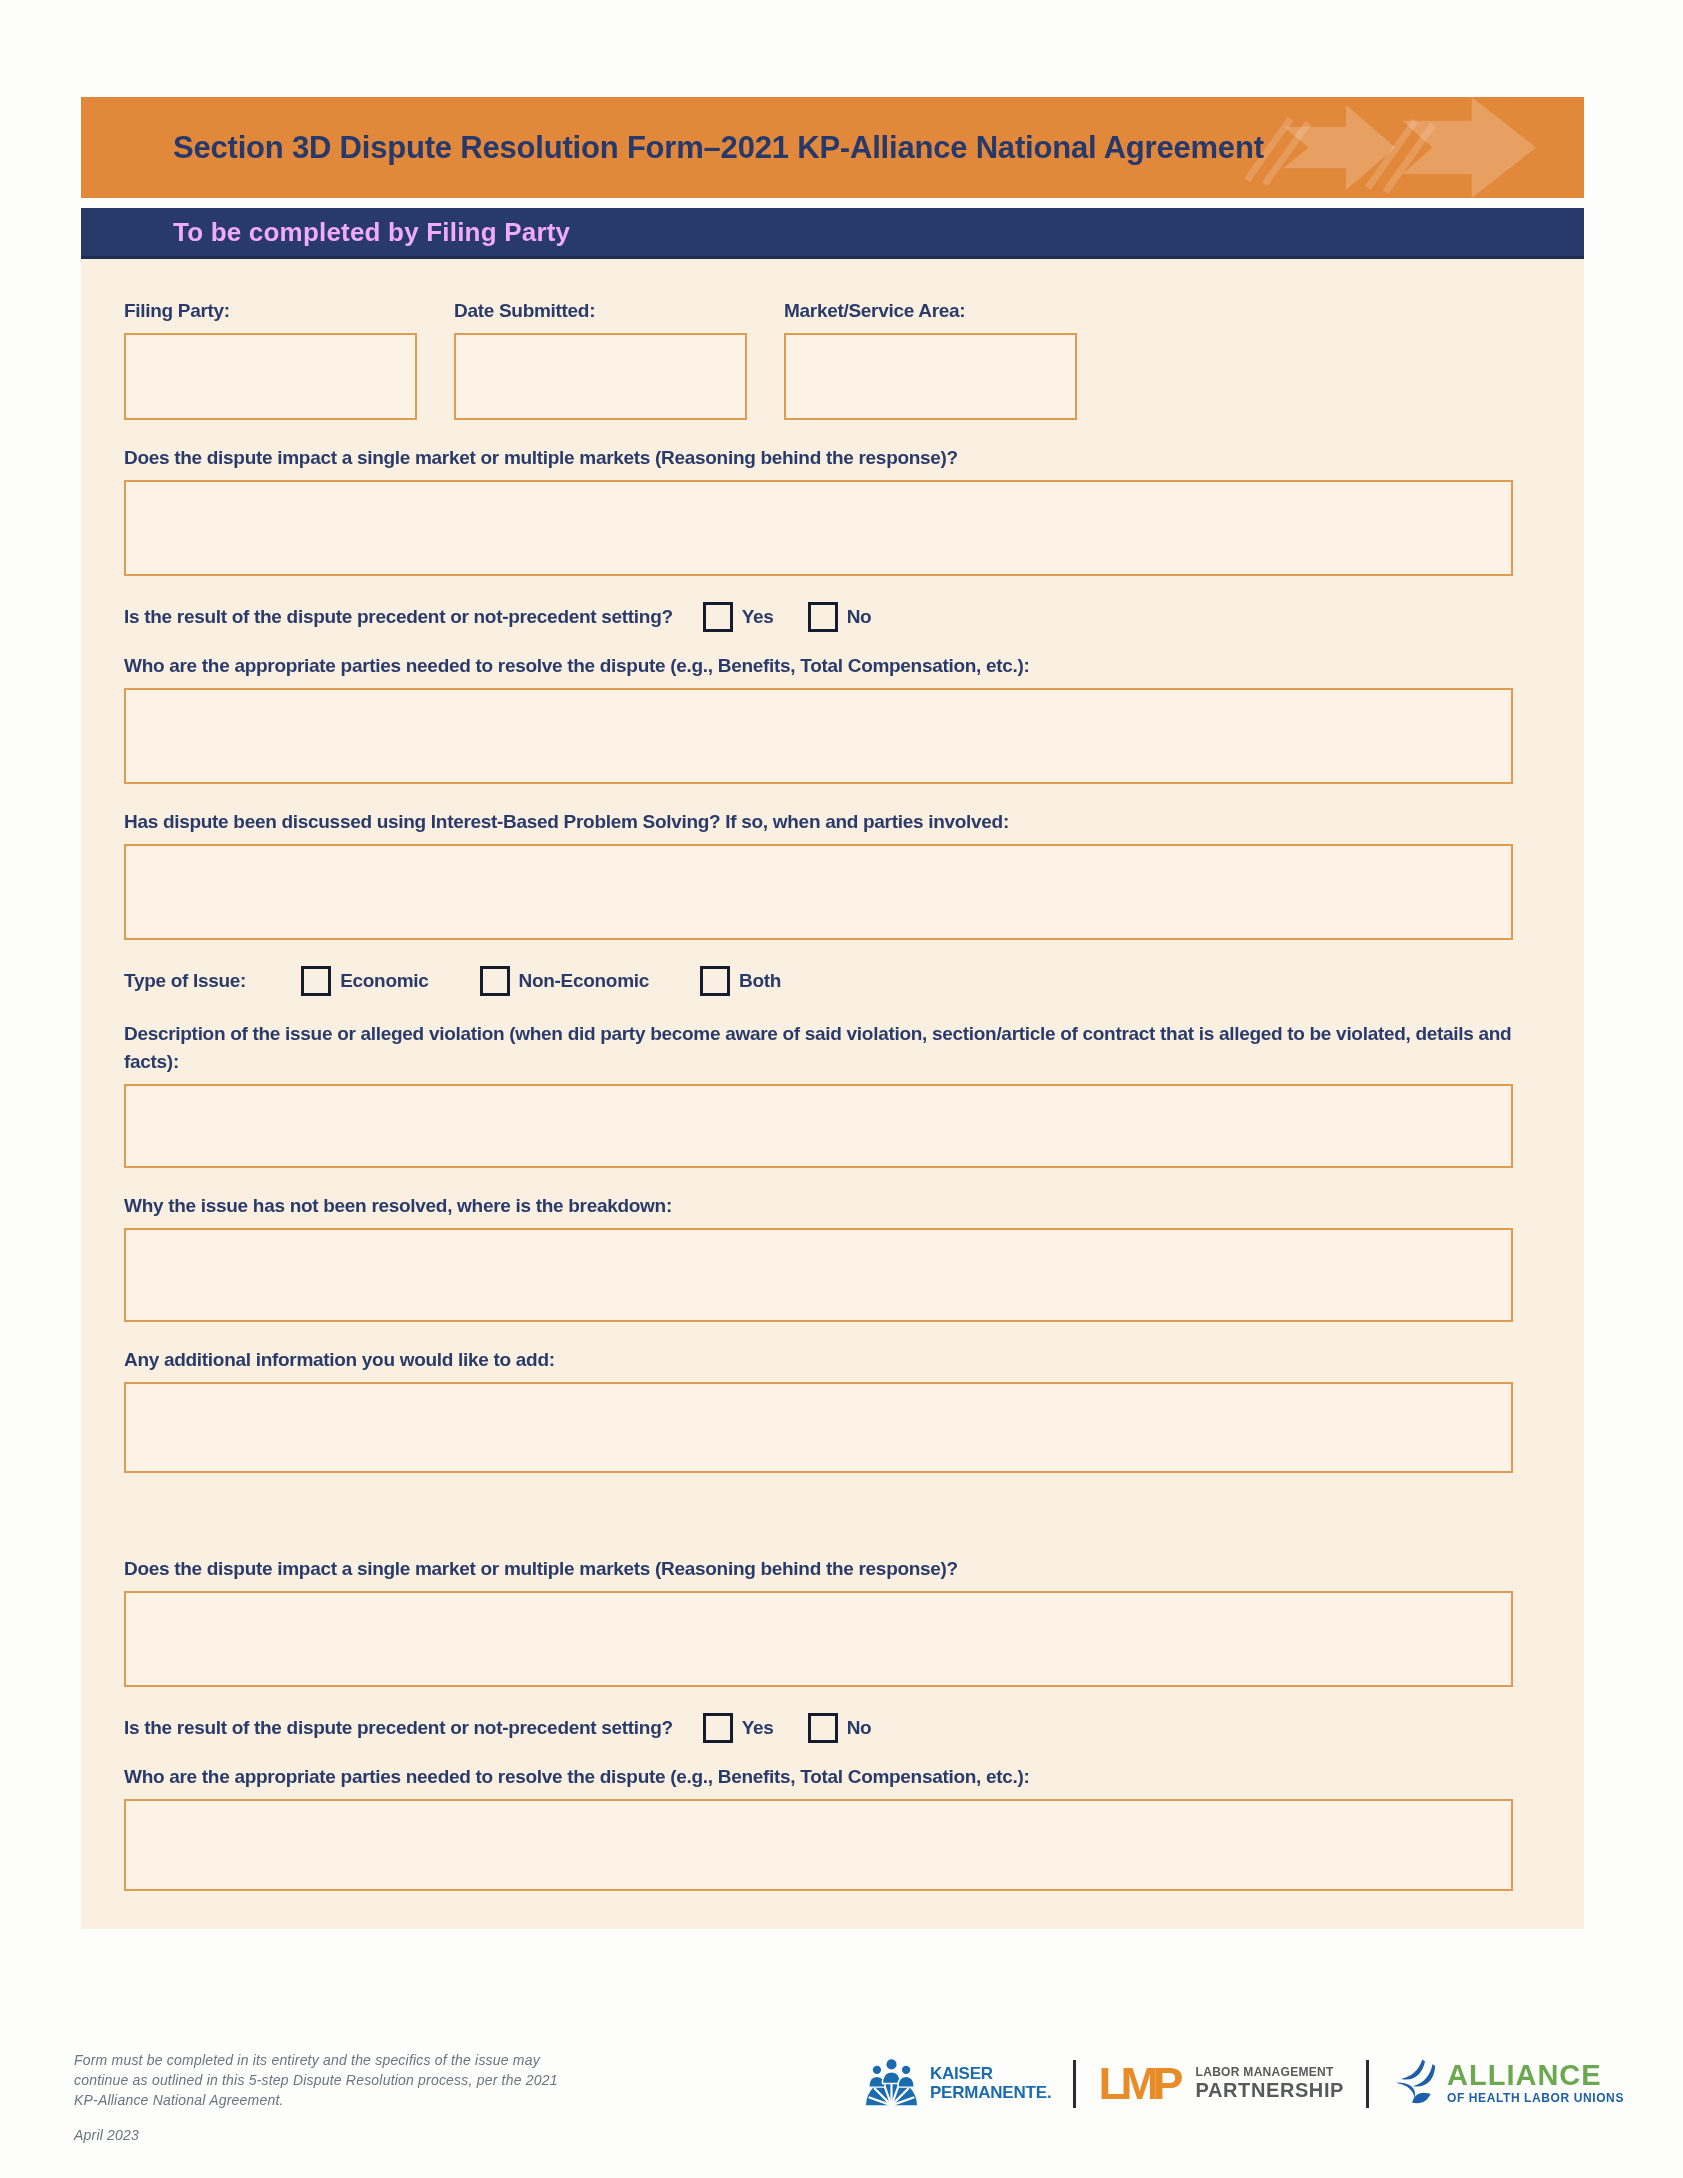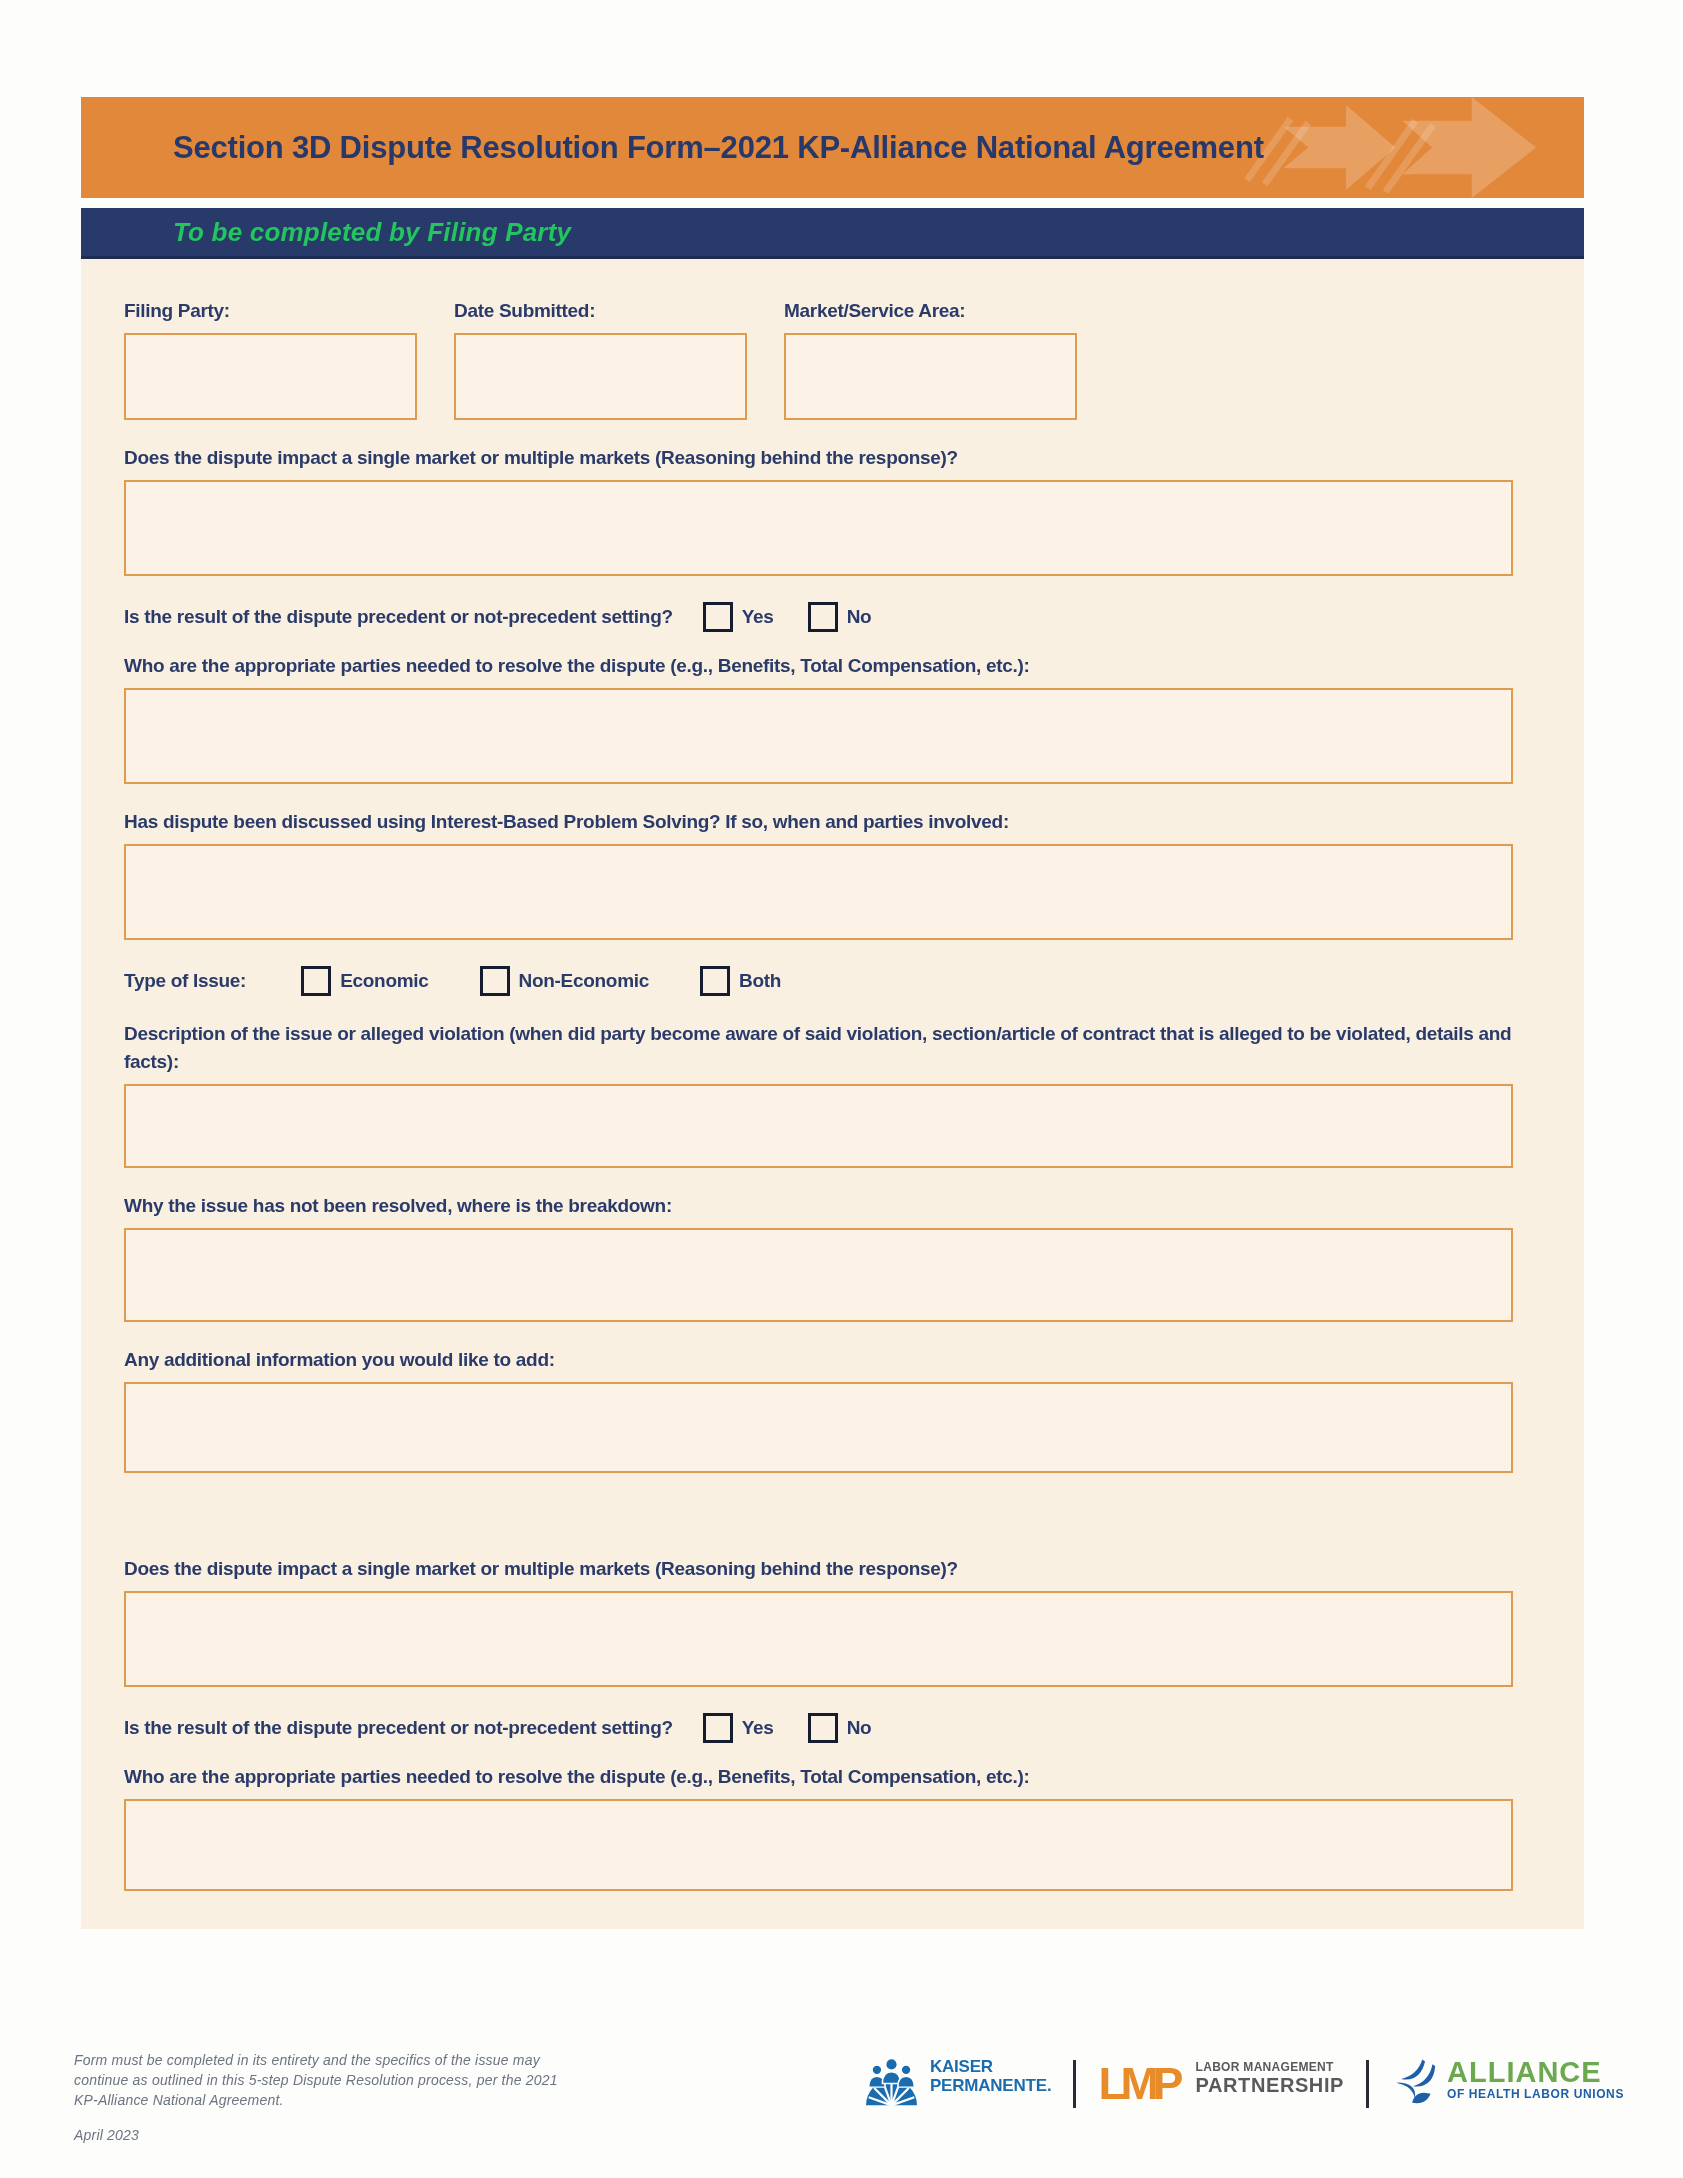--- a/index.html
+++ b/index.html
@@ -23,21 +23,21 @@
   }
   .header-arrows { position:absolute; right:28px; top:0; height:101px; z-index:1; }
 
   
   .section-bar {
     height:51px; background:#273a69; margin-top:10px;
     display:flex; align-items:center; padding-left:92px;
     border-bottom:3px solid #1f2c52;
   }
   .section-bar-title {
-    color:#22c55e; font-size:26px; font-weight:700; font-style:italic; letter-spacing:0.2px;
+    color:#f0abfc; font-size:26px; font-weight:700; letter-spacing:0.2px;
   }
 
   
   .panel { background:#faf0e2; padding:38px 71px 44px 43px; }
   .panel.triage { padding-bottom:38px; }
 
   .q-label, .field-label, .q-inline, .cb-label {
     font-size:19px; font-weight:700; color:#2a3b6a; letter-spacing:-0.3px; line-height:28px;
   }
   .q-label { margin-top:24px; margin-bottom:8px; }
@@ -72,21 +72,21 @@
     font-size:14px; font-style:italic; color:#6b7480; line-height:1.42; letter-spacing:0.2px;
   }
   .footer-date {
     position:absolute; left:74px; top:2127px;
     font-size:14px; font-style:italic; color:#6b7480; letter-spacing:0.2px;
   }
   .logos {
     position:absolute; right:59px; top:2051px; height:65px;
     display:flex; align-items:center; gap:22px;
   }
-  .logo-group { display:flex; align-items:flex-start; gap:10px; }
+  .logo-group { display:flex; align-items:center; gap:10px; }
   .logo-divider { width:3px; height:48px; background:#2b2b33; }
 
   .kp-text div { color:#1b6cae; font-weight:700; font-size:17px; line-height:1.1; letter-spacing:-0.2px; }
   .lmp-abbr {
     color:#e78c28; font-weight:700; font-size:46px; letter-spacing:-6px; line-height:1;
     padding-right:8px; transform:scaleY(0.95);
   }
   .lmp-text div:first-child { color:#58595b; font-weight:700; font-size:12px; letter-spacing:0.3px; line-height:1.15; }
   .lmp-text div:last-child  { color:#58595b; font-weight:700; font-size:20px; letter-spacing:0.6px; line-height:1.1; }
   .alliance-text div:first-child { color:#6ca84f; font-weight:700; font-size:29px; letter-spacing:1px; line-height:1.05; }

